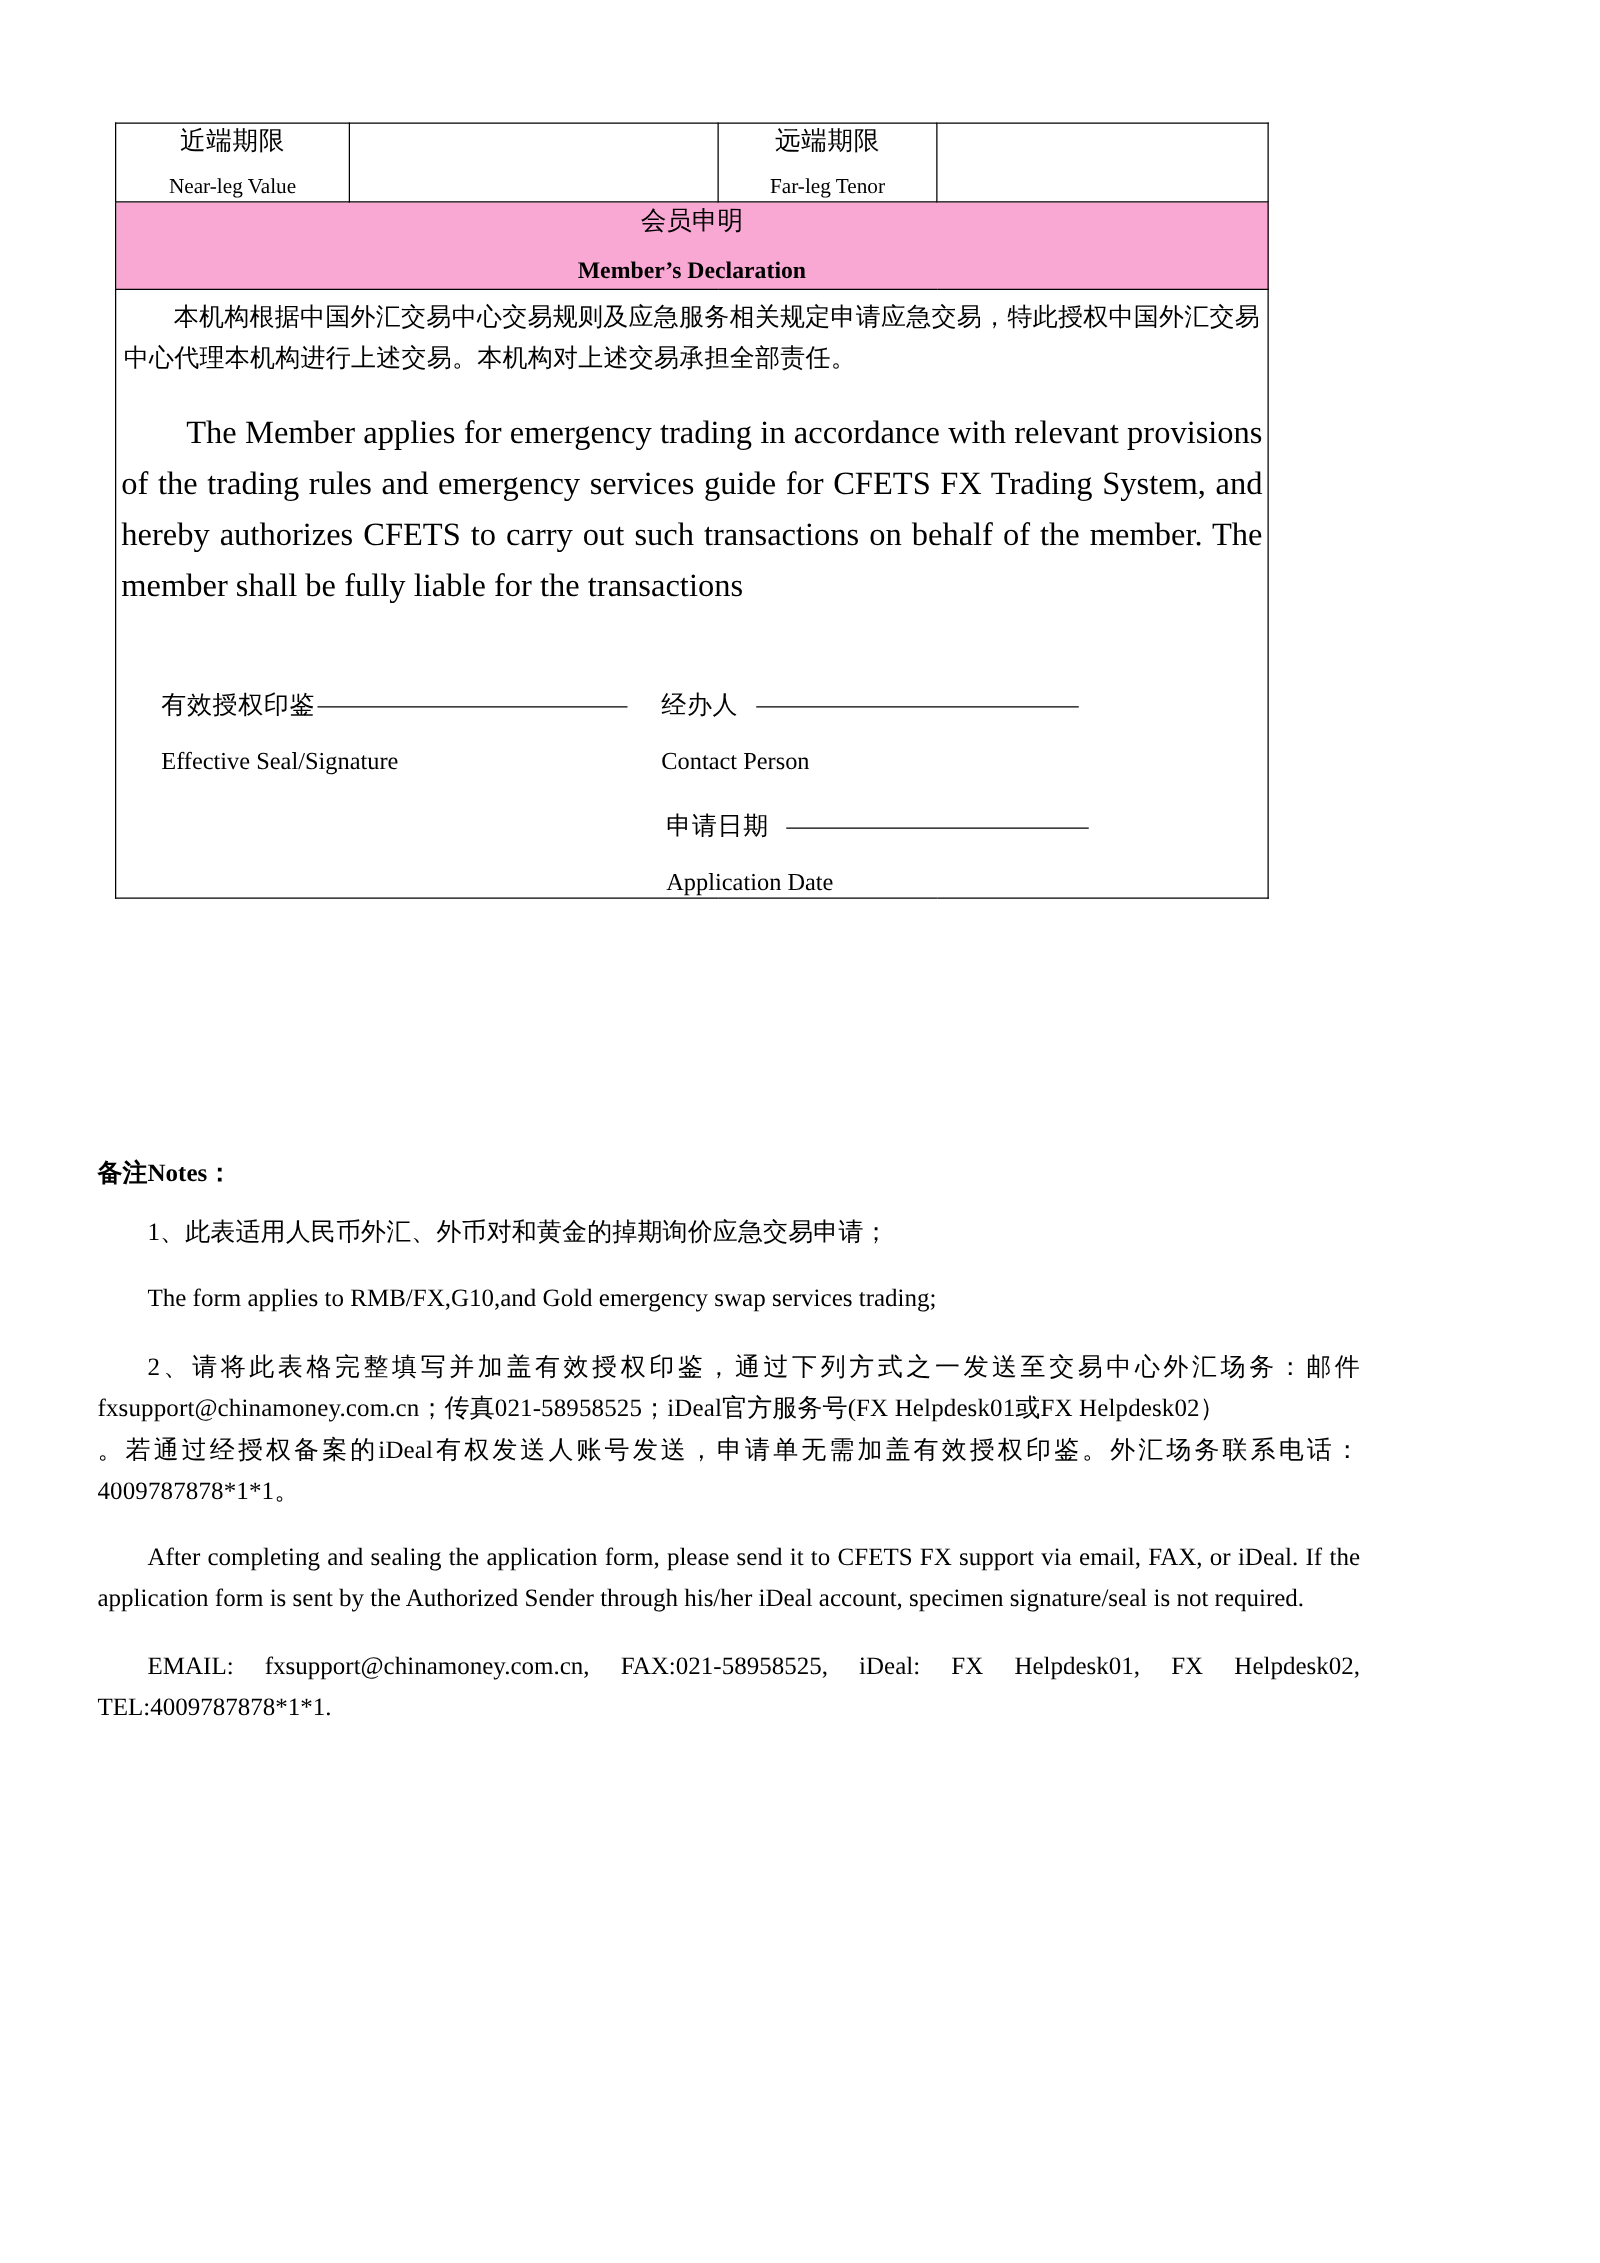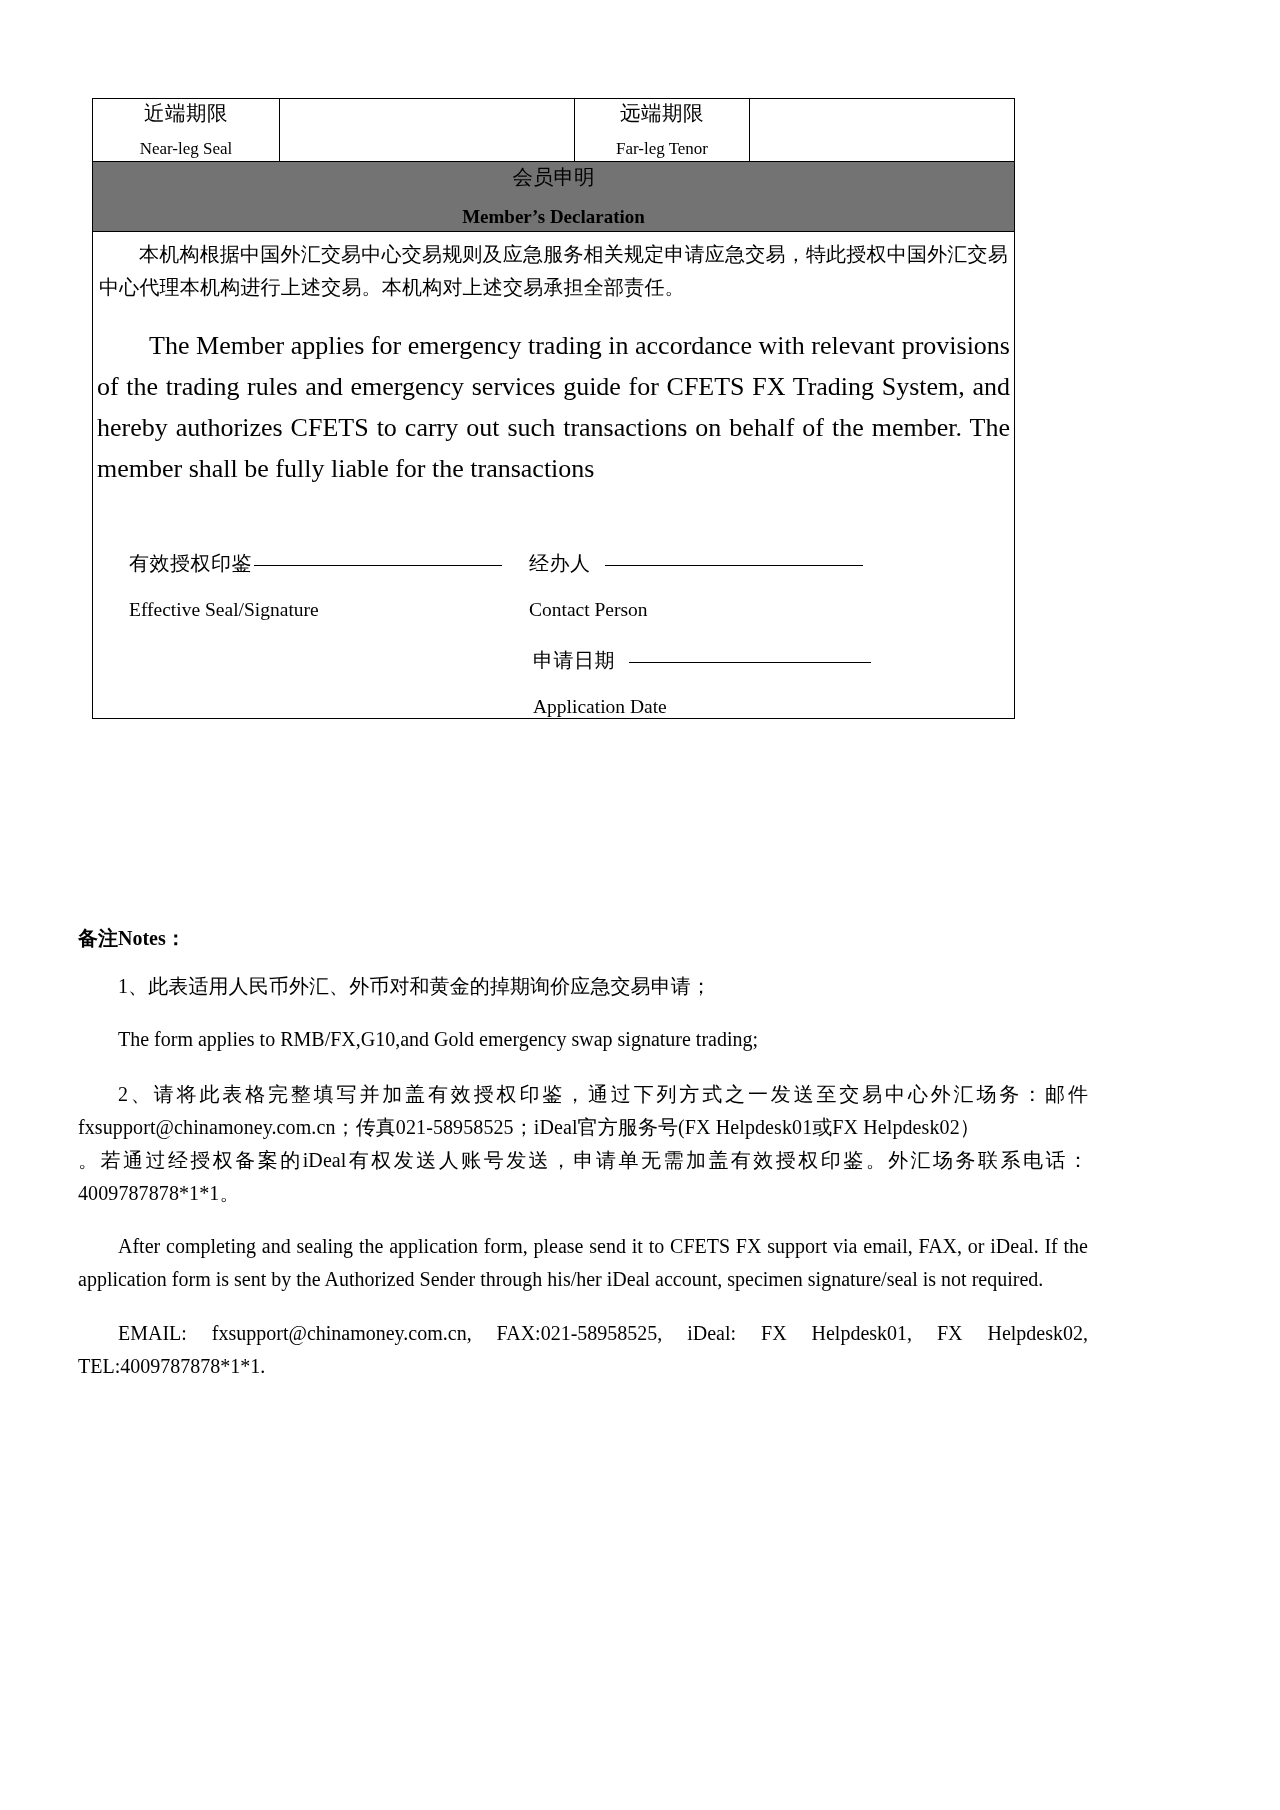--- a/index.html
+++ b/index.html
@@ -51,21 +51,21 @@
     font-size: 17px;
     line-height: 1.5;
     margin-top: 7px;
   }
   .input-cell {
     background: #ffffff;
   }
 
   
   .decl-band {
-    background: #737373;
+    background: #f9a8d4;
     text-align: center;
     padding: 10px 0 13px 0;
   }
   .decl-band-cn {
     font-size: 20.5px;
     line-height: 1.5;
   }
   .decl-band-en {
     font-size: 19px;
     font-weight: bold;
@@ -177,21 +177,21 @@
 </head>
 <body>
 
 <div class="page">
 
   <table class="form-table">
     <tbody>
       <tr>
         <td class="label-cell" style="width:186px;">
           <div class="label-cn">近端期限</div>
-          <div class="label-en">Near-leg Seal</div>
+          <div class="label-en">Near-leg Value</div>
         </td>
         <td class="input-cell" style="width:294px;"></td>
         <td class="label-cell" style="width:174px;">
           <div class="label-cn">远端期限</div>
           <div class="label-en">Far-leg Tenor</div>
         </td>
         <td class="input-cell" style="width:264px;"></td>
       </tr>
       <tr>
         <td class="decl-band" colspan="4">
@@ -232,21 +232,21 @@
           </div>
         </td>
       </tr>
     </tbody>
   </table>
 
   <div class="notes">
     <div class="notes-title">备注Notes：</div>
 
     <p class="note-cn">1、此表适用人民币外汇、外币对和黄金的掉期询价应急交易申请；</p>
-    <p class="note-en">The form applies to RMB/FX,G10,and Gold emergency swap signature trading;</p>
+    <p class="note-en">The form applies to RMB/FX,G10,and Gold emergency swap services trading;</p>
 
     <p class="note-cn" style="margin-bottom:0;">2、请将此表格完整填写并加盖有效授权印鉴，通过下列方式之一发送至交易中心外汇场务：邮件fxsupport@chinamoney.com.cn；传真021-58958525；iDeal官方服务号(FX Helpdesk01或FX Helpdesk02）</p>
     <p class="note-cn no-indent-cont">。若通过经授权备案的iDeal有权发送人账号发送，申请单无需加盖有效授权印鉴。外汇场务联系电话：4009787878*1*1。</p>
 
     <p class="note-en block-justify">After completing and sealing the application form, please send it to CFETS FX support via email, FAX, or iDeal. If the application form is sent by the Authorized Sender through his/her iDeal account, specimen signature/seal is not required.</p>
 
     <p class="note-en block-justify">EMAIL: fxsupport@chinamoney.com.cn, FAX:021-58958525, iDeal: FX Helpdesk01, FX Helpdesk02, TEL:4009787878*1*1.</p>
   </div>
 
 </div>

